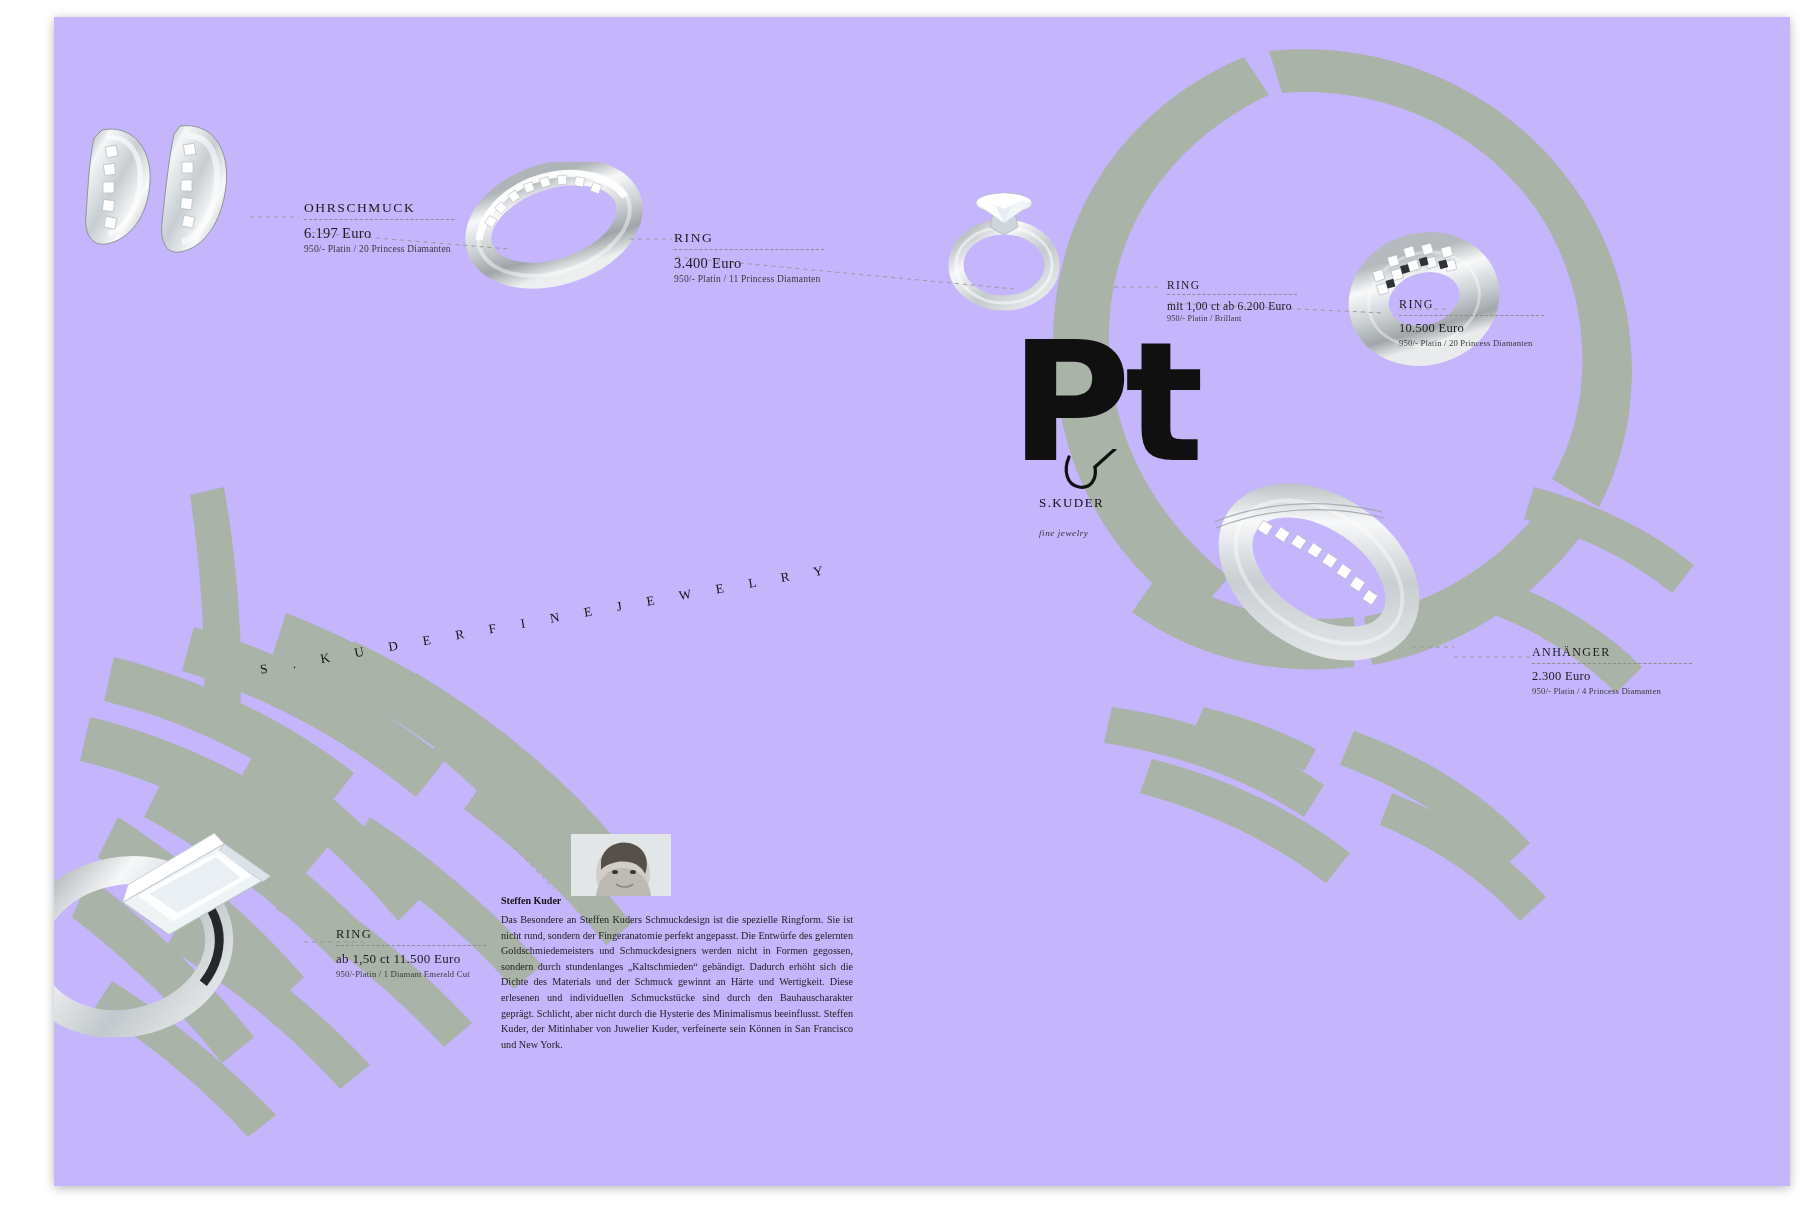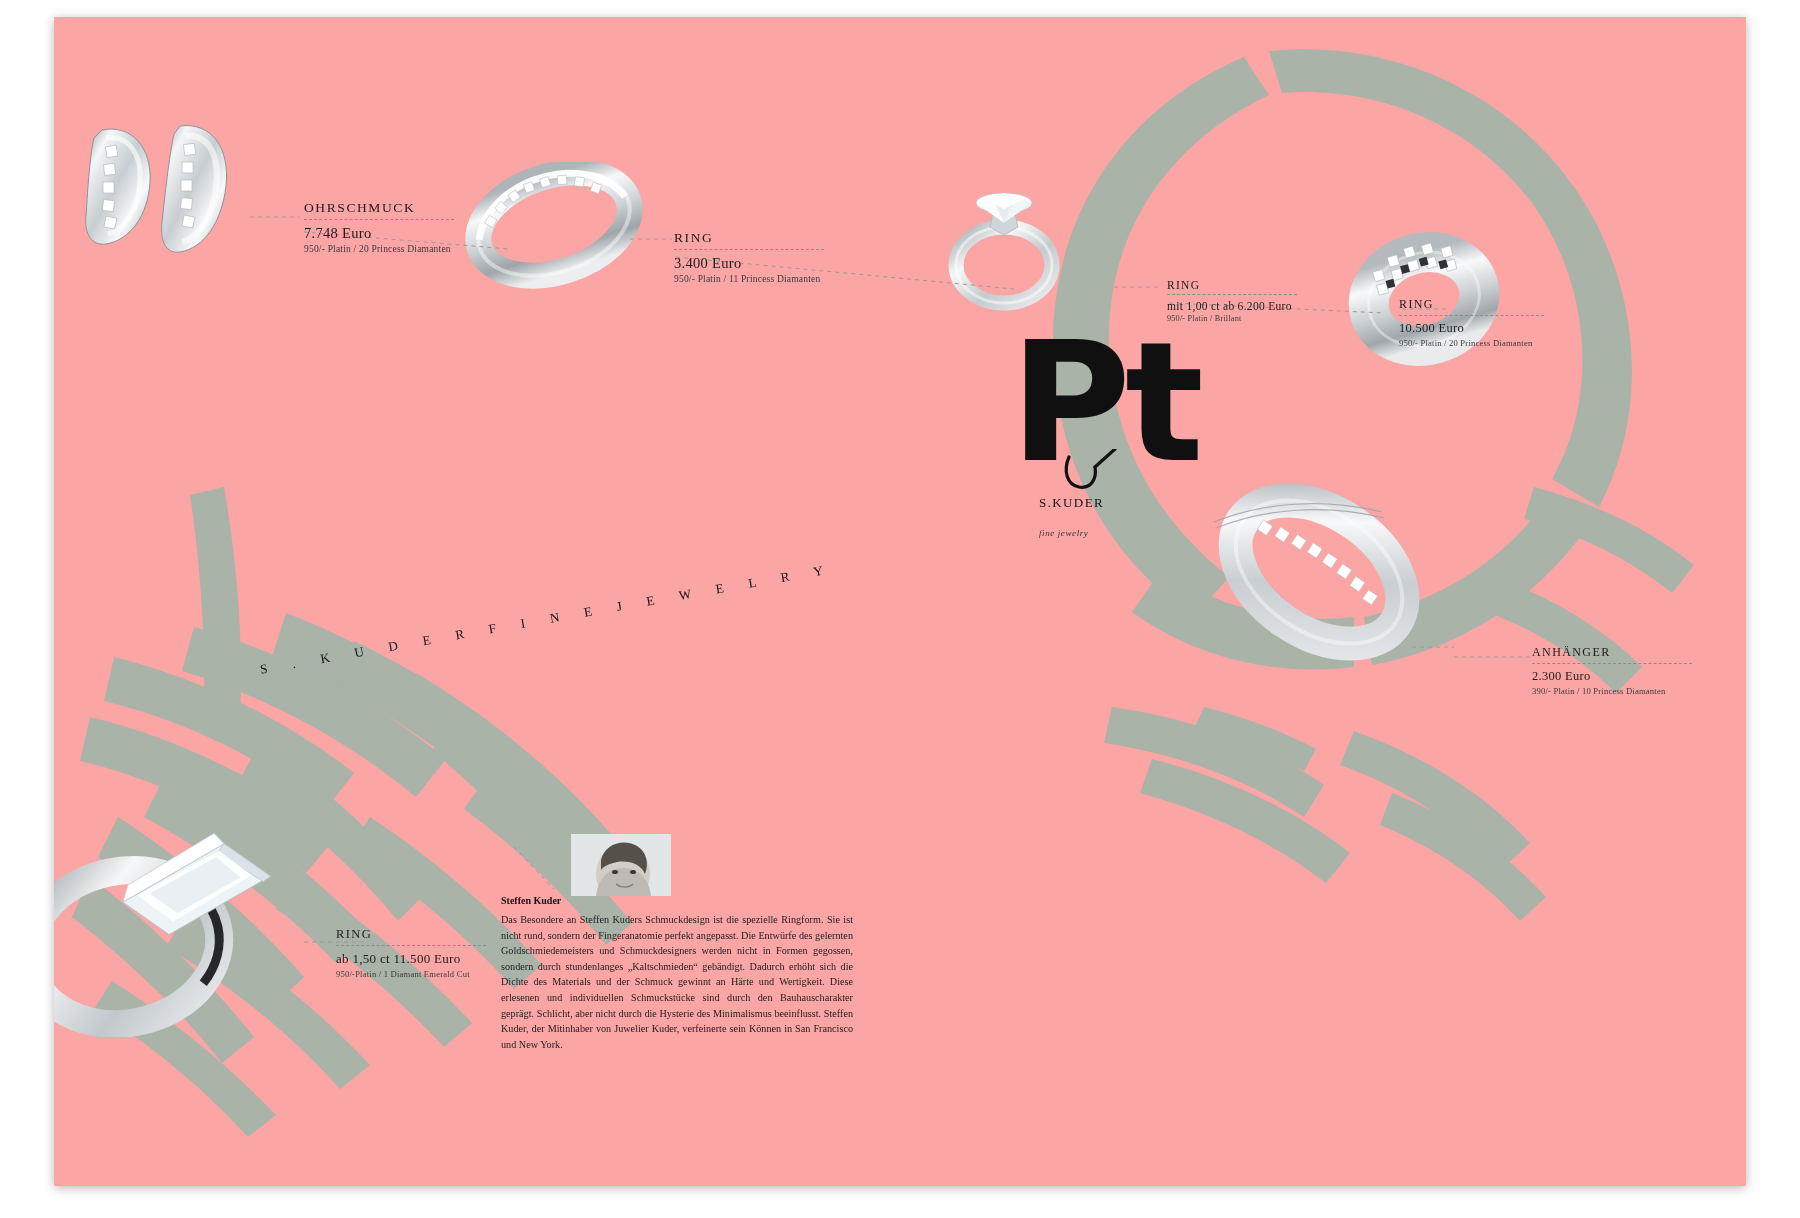--- a/index.html
+++ b/index.html
@@ -6,23 +6,24 @@
   body{
     width:1800px;height:1218px;
     background:#ffffff;
     font-family:"Liberation Serif", serif;
     overflow:hidden;
   }
   .page{
     position:absolute;
     left:54px;top:17px;
     width:1692px;height:1169px;
-    background:#fca5a5;
+    background:#c4b5fd;
     box-shadow:0 2px 10px rgba(0,0,0,.28);
     overflow:hidden;
+    padding-left:44px;
   }
   .layer{position:absolute;left:0;top:0;width:100%;height:100%;}
 
   
   .callout{position:absolute;}
   .callout .ttl{
     font-family:"Liberation Serif", serif;
     font-size:13.5px;letter-spacing:1.6px;color:#1b1b1b;
     white-space:nowrap;
   }
@@ -356,21 +357,21 @@
         <path d="M1358,630 L1400,630"></path>
         <path d="M250,925 L312,925"></path>
         <path d="M460,830 L500,872"></path>
       </g>
     </svg>
   </div>
 
   <div class="callout" style="left:250px;top:183px;width:150px;">
     <div class="ttl">OHRSCHMUCK</div>
     <div class="rule"></div>
-    <div class="price">7.748 Euro</div>
+    <div class="price">6.197 Euro</div>
     <div class="spec">950/- Platin / 20 Princess Diamanten</div>
   </div>
 
   <div class="callout" style="left:620px;top:213px;width:150px;">
     <div class="ttl">RING</div>
     <div class="rule"></div>
     <div class="price">3.400 Euro</div>
     <div class="spec">950/- Platin / 11 Princess Diamanten</div>
   </div>
 
@@ -385,21 +386,21 @@
     <div class="ttl" style="font-size:12px;letter-spacing:1.4px;">RING</div>
     <div class="rule"></div>
     <div class="price" style="font-size:12.5px;">10.500 Euro</div>
     <div class="spec" style="font-size:8.6px;">950/- Platin / 20 Princess Diamanten</div>
   </div>
 
   <div class="callout" style="left:1478px;top:628px;width:160px;">
     <div class="ttl" style="font-size:12px;letter-spacing:1.4px;">ANHÄNGER</div>
     <div class="rule"></div>
     <div class="price" style="font-size:12.5px;">2.300 Euro</div>
-    <div class="spec" style="font-size:8.6px;">390/- Platin / 10 Princess Diamanten</div>
+    <div class="spec" style="font-size:8.6px;">950/- Platin / 4 Princess Diamanten</div>
   </div>
 
   <div class="callout" style="left:282px;top:910px;width:150px;">
     <div class="ttl" style="font-size:12.5px;letter-spacing:1.4px;">RING</div>
     <div class="rule"></div>
     <div class="price" style="font-size:13px;">ab 1,50 ct 11.500 Euro</div>
     <div class="spec" style="font-size:8.6px;">950/-Platin / 1 Diamant Emerald Cut</div>
   </div>
 
   <div class="pt" style="left:940px;top:320px;font-size:165px;">Pt</div>

